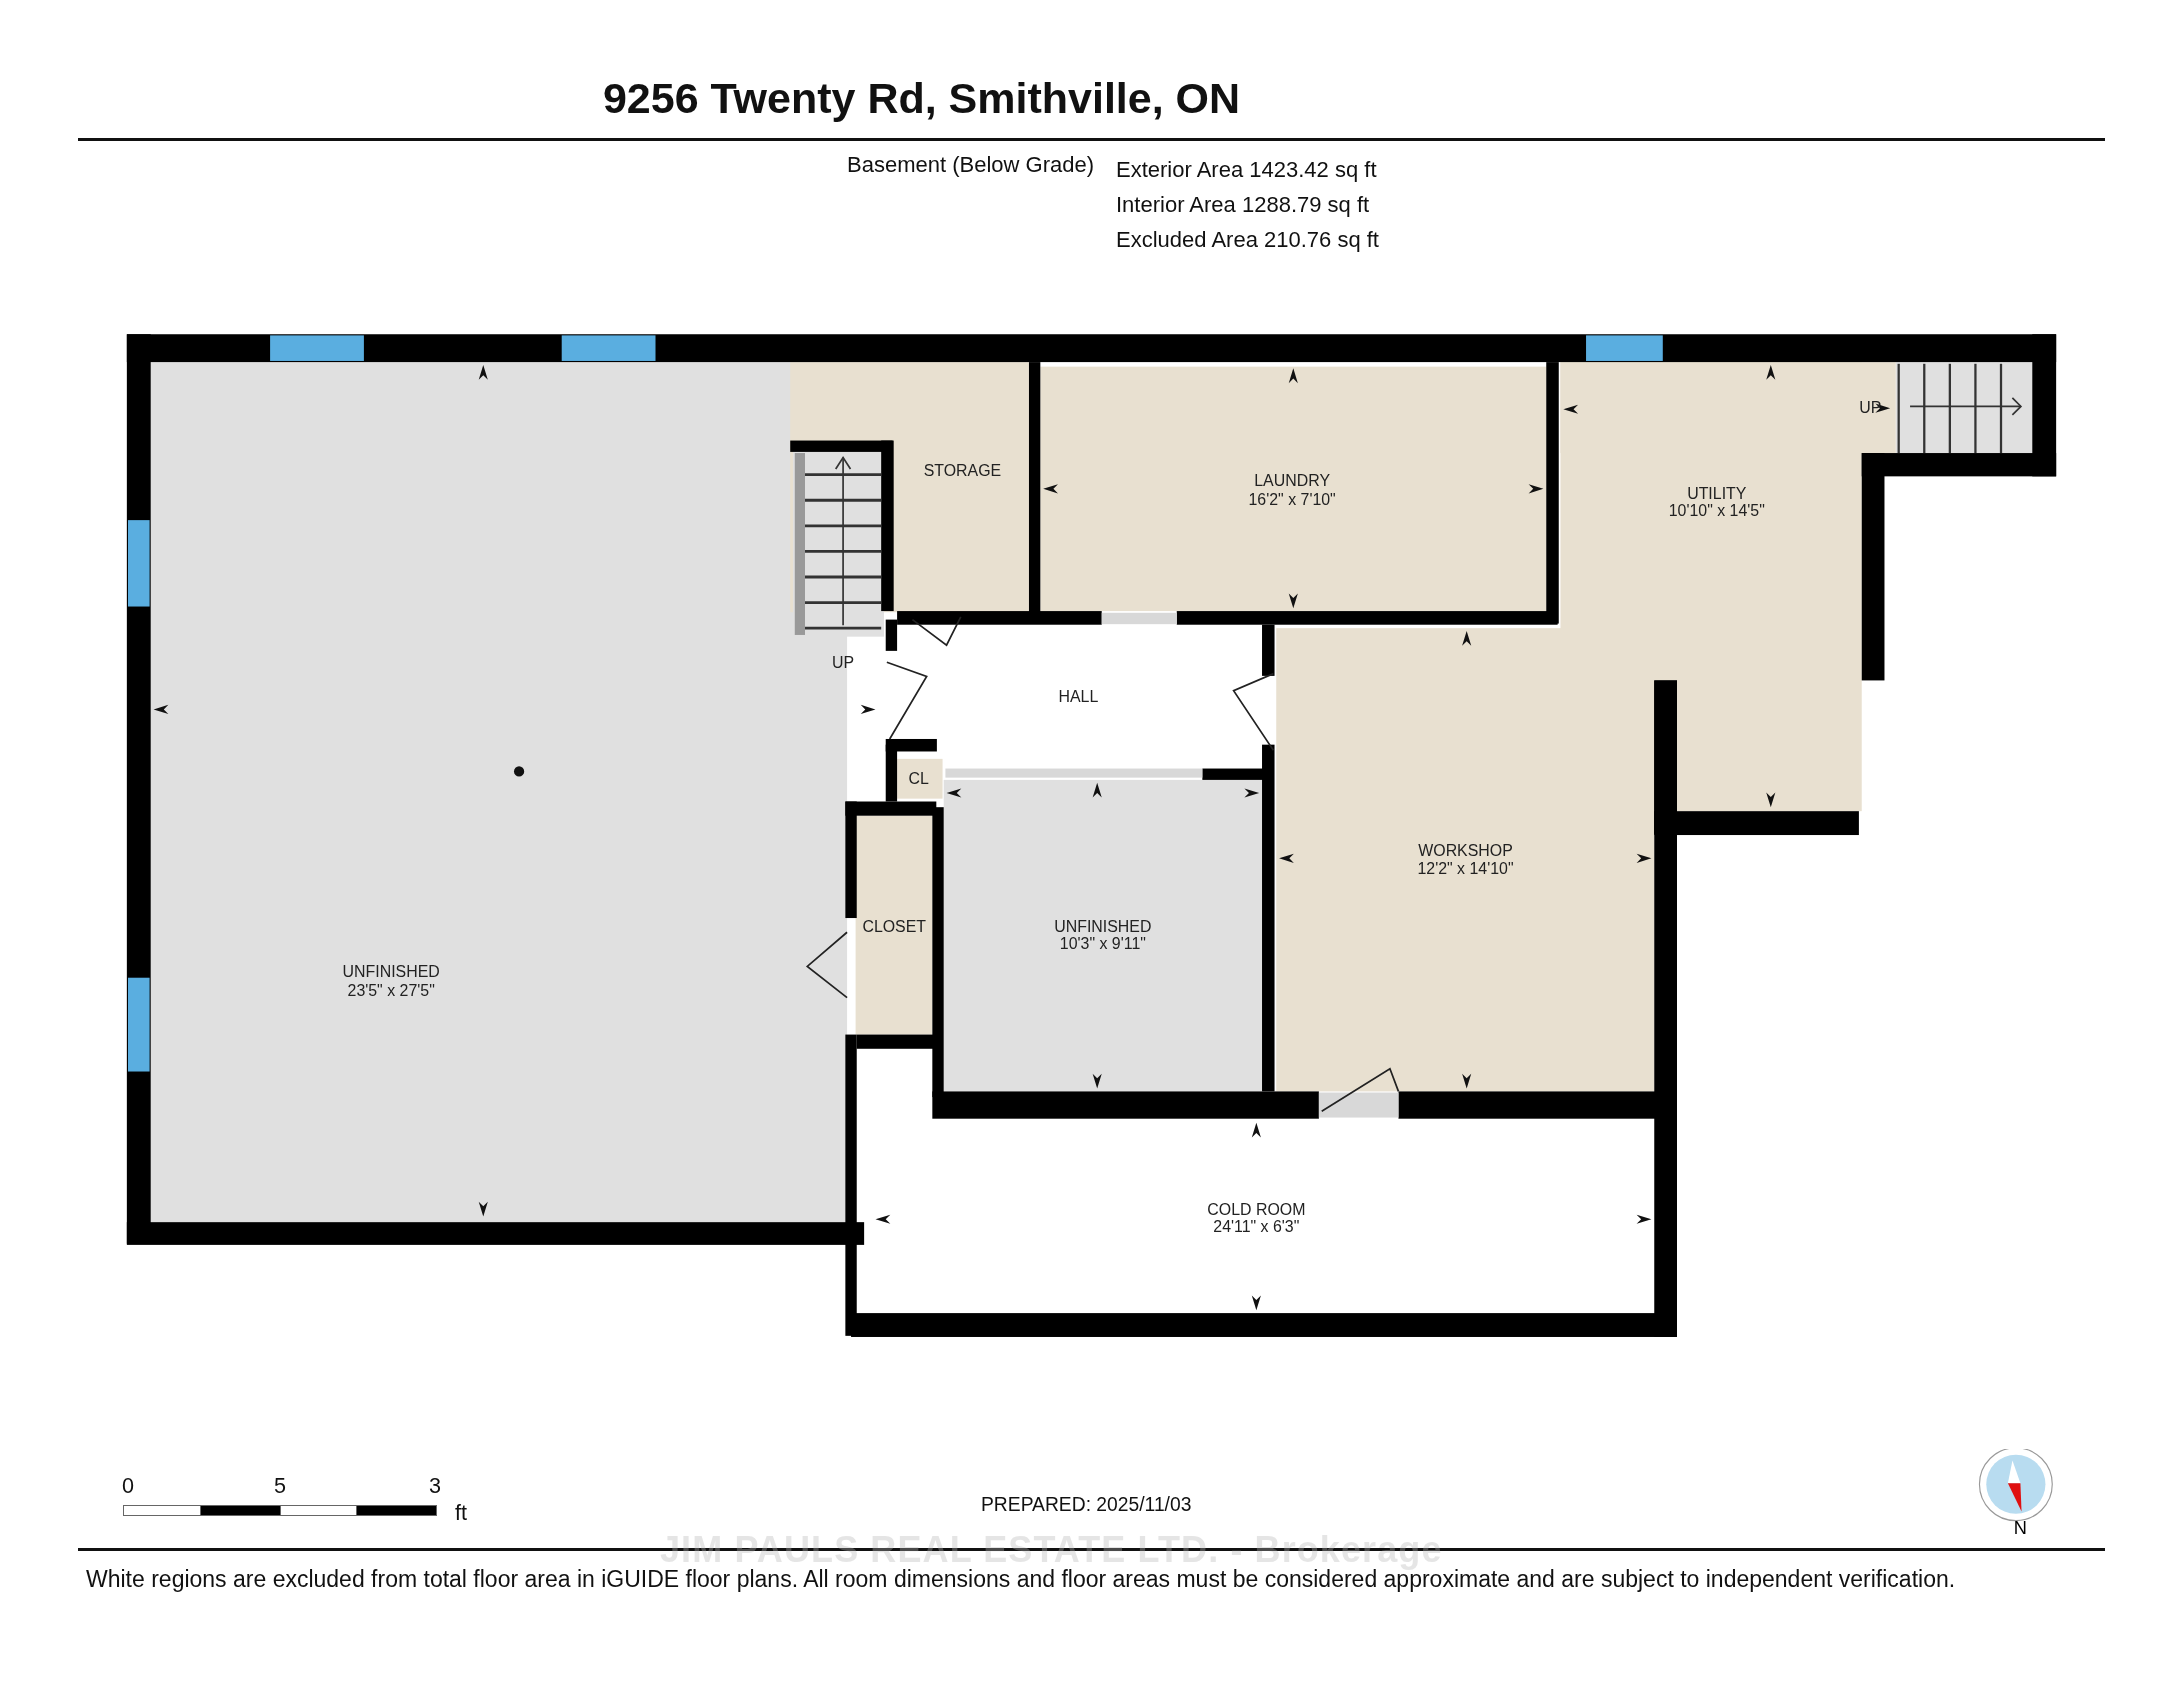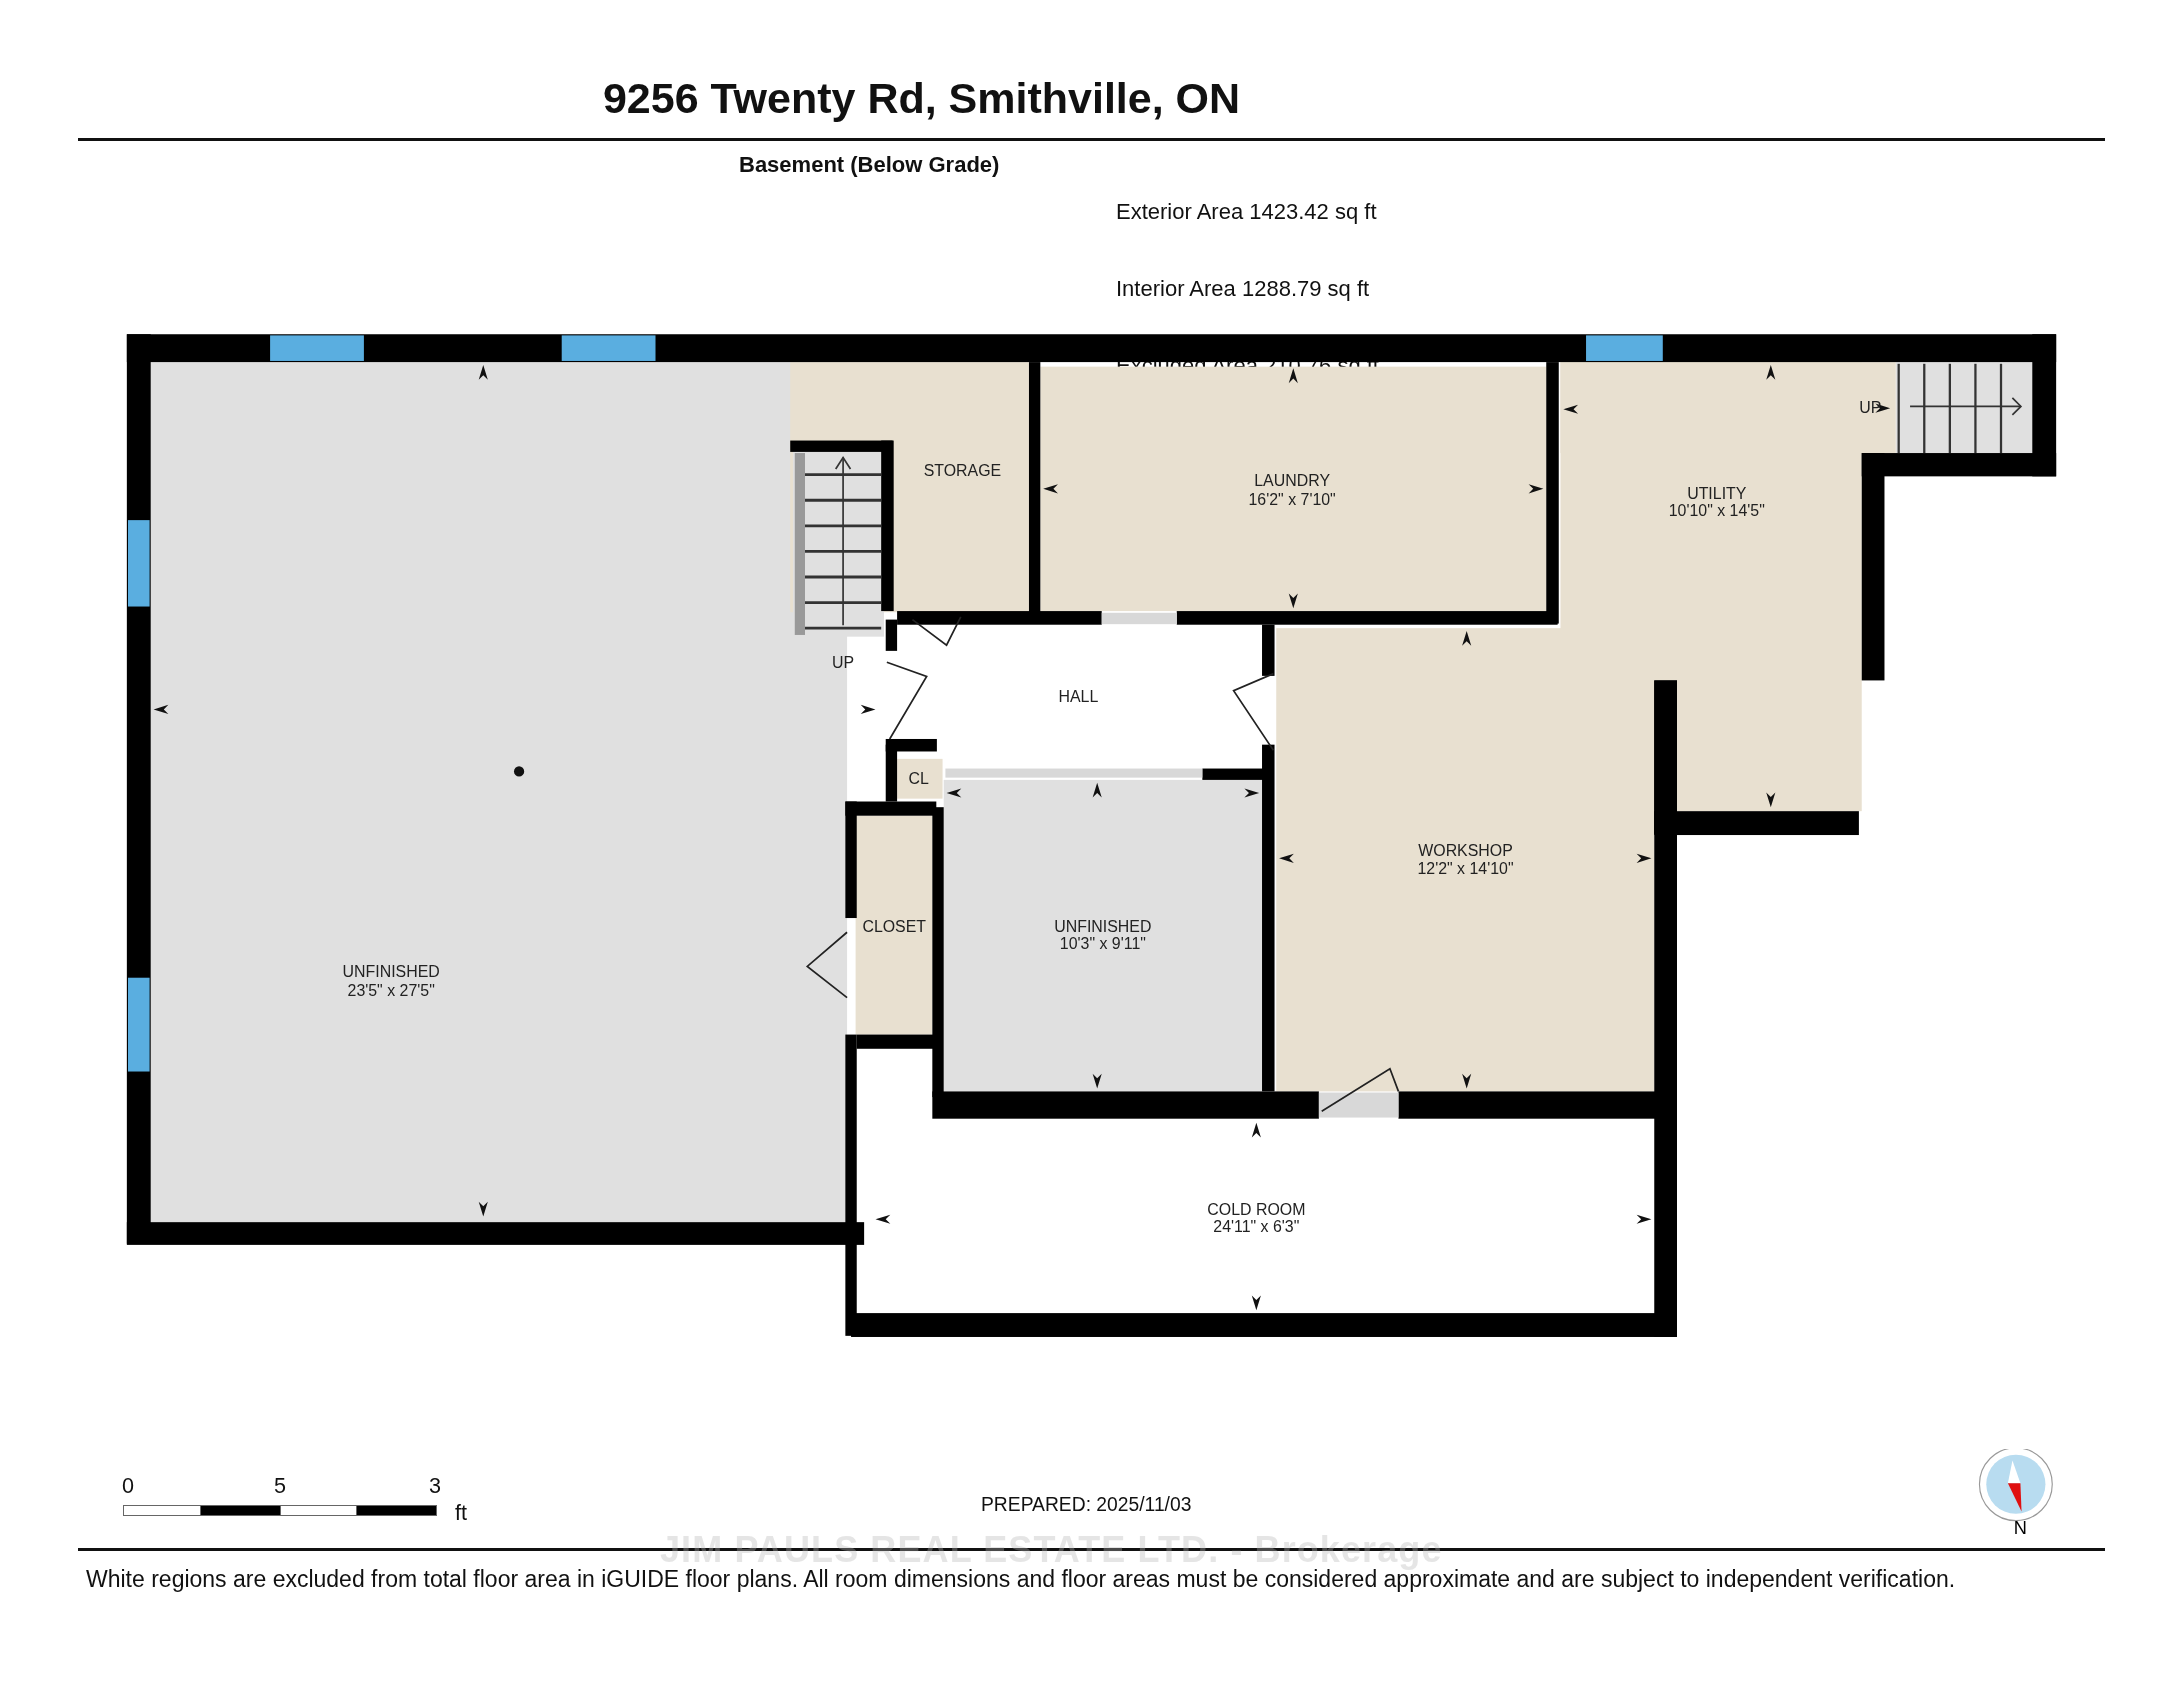--- a/index.html
+++ b/index.html
@@ -1,21 +1,21 @@
 <!DOCTYPE html>
 <html style="font-size:9px"><head>
 <meta charset="utf-8">
 <style>
   html,body{margin:0;padding:0;background:#fff;}
   body{width:2183px;height:1686px;position:relative;overflow:hidden;font-family:"Liberation Sans",sans-serif;color:#111;}
   .title{position:absolute;left:0;width:1843px;top:74px;text-align:center;font-size:43px;font-weight:bold;}
   .rule{position:absolute;left:78px;width:2027px;height:3.4px;background:#111;}
-  .level{position:absolute;left:739px;top:152px;width:355px;font-size:22px;font-weight:bold;}
+  .level{position:absolute;left:739px;top:152px;width:355px;text-align:right;font-size:22px;font-weight:normal;}
   .areas{position:absolute;left:1116px;top:152px;font-size:22px;line-height:35px;}
-  .areas div{white-space:nowrap;margin-top:42px;}
+  .areas div{white-space:nowrap;}
   svg.plan{position:absolute;left:0;top:0;}
   .room-label{font-family:"Liberation Sans",sans-serif;font-size:28px;fill:#222;text-anchor:middle;}
   .scale{position:absolute;left:122px;top:1473px;width:353px;height:45px;}
   .scale .tick{position:absolute;top:0;font-size:21.6px;}
   .scale .bar{position:absolute;top:32px;height:11.4px;border:1.1px solid #666;box-sizing:border-box;}
   .scale .ft{position:absolute;left:333px;top:27px;font-size:21.6px;}
   .prepared{position:absolute;left:981px;top:1494px;font-size:19.3px;}
   .watermark{position:absolute;left:660px;top:1529px;font-size:36px;font-weight:bold;color:rgba(180,180,180,0.35);letter-spacing:1.1px;white-space:nowrap;}
   .disclaimer{position:absolute;left:86px;top:1566px;font-size:23px;white-space:nowrap;}
   .compass{position:absolute;left:1977px;top:1449px;width:80px;height:91px;}

